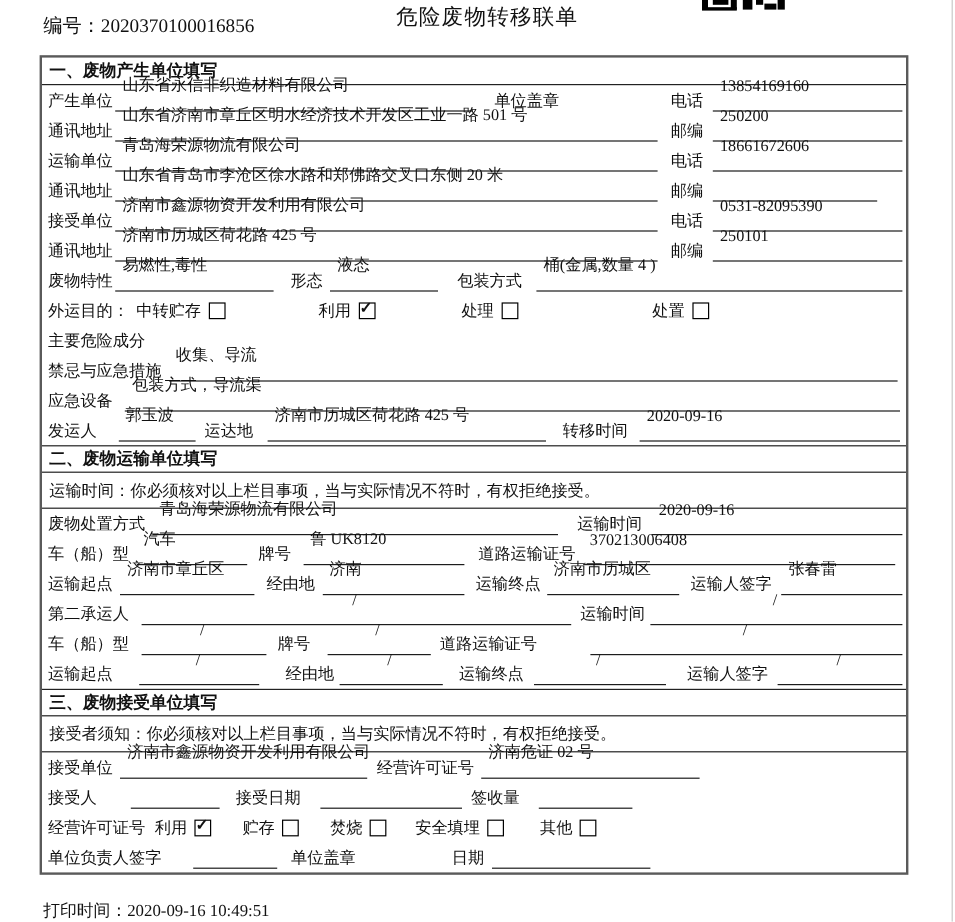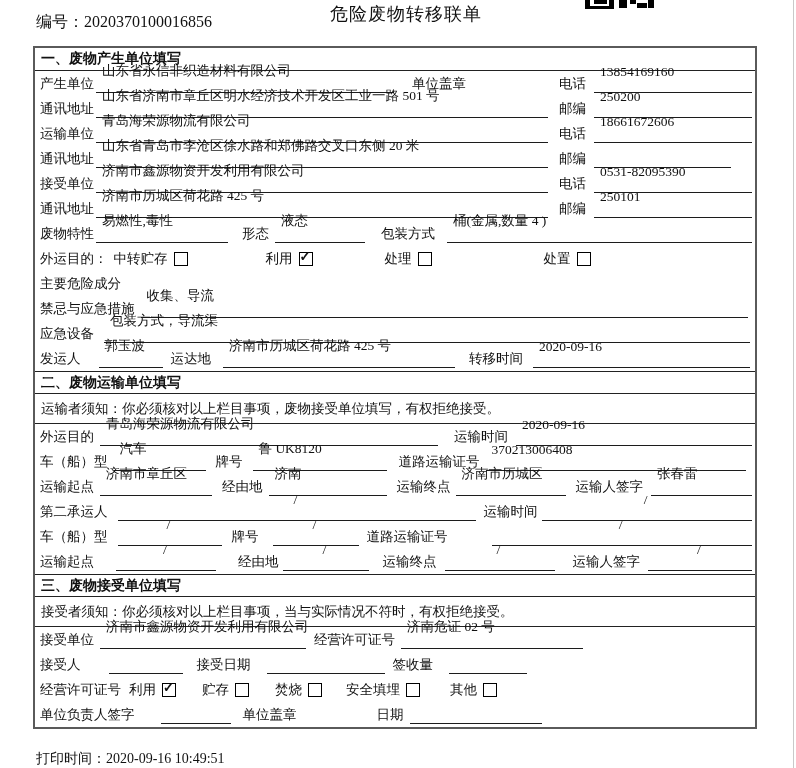--- a/index.html
+++ b/index.html
@@ -150,24 +150,24 @@
   <div class="r">
     <span class="lb">发运人</span>
     <span class="u" style="width:64px;margin-left:18px">郭玉波</span>
     <span class="lb" style="margin-left:8px">运达地</span>
     <span class="u" style="width:232px;margin-left:12px">济南市历城区荷花路 425 号</span>
     <span class="lb" style="margin-left:14px">转移时间</span>
     <span class="u fx" style="margin-left:10px;margin-right:2px">2020-09-16</span>
   </div>
 
   <div class="hd mid">二、废物运输单位填写</div>
-  <div class="notice">运输者须知：你必须核对以上栏目事项，废物接受单位填写，有权拒绝接受。</div>
-
-  <div class="r">
-    <span class="lb">外运目的</span>
+  <div class="notice">运输时间：你必须核对以上栏目事项，当与实际情况不符时，有权拒绝接受。</div>
+
+  <div class="r">
+    <span class="lb">废物处置方式</span>
     <span class="u" style="width:338px;margin-left:6px">青岛海荣源物流有限公司</span>
     <span class="lb" style="margin-left:16px">运输时间</span>
     <span class="u fx" style="margin-left:8px">2020-09-16</span>
   </div>
 
   <div class="r">
     <span class="lb">车（船）型</span>
     <span class="u" style="width:92px;margin-left:6px">汽车</span>
     <span class="lb" style="margin-left:10px">牌号</span>
     <span class="u" style="width:134px;margin-left:10px">鲁 UK8120</span>

